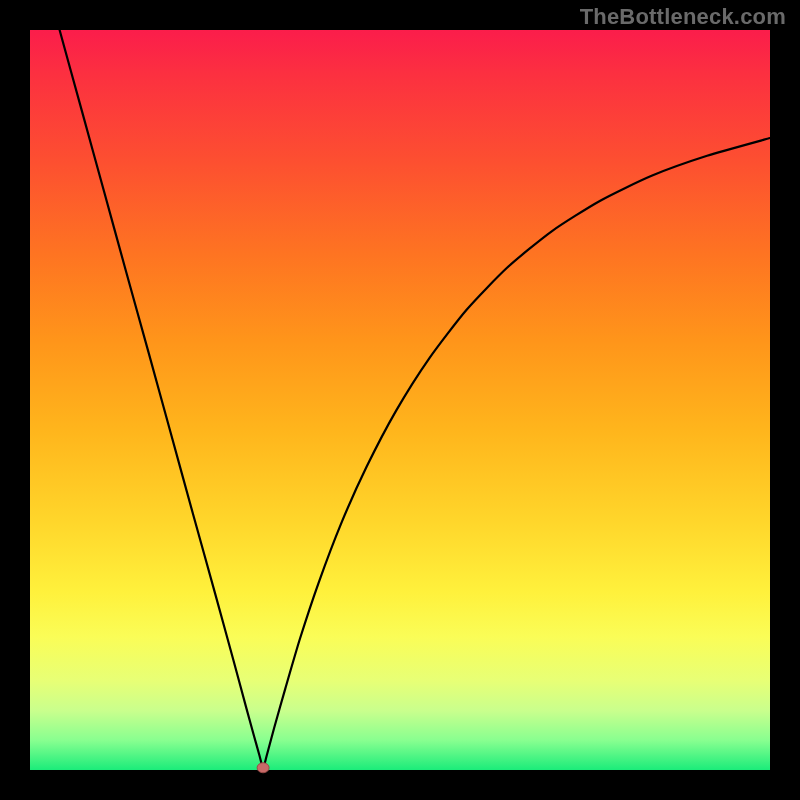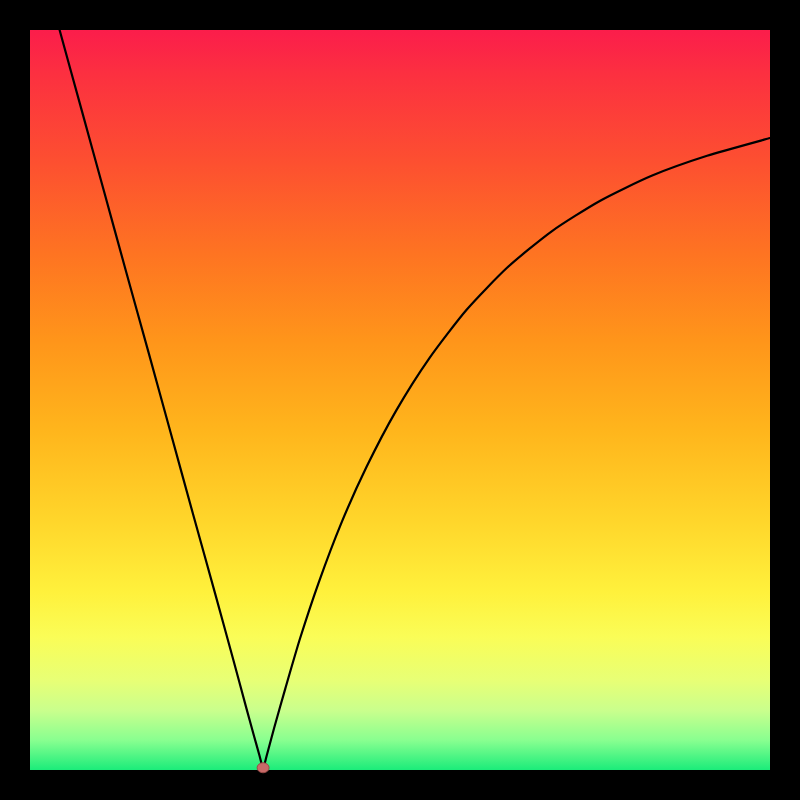--- a/index.html
+++ b/index.html
@@ -62,19 +62,20 @@
   .marker {
     fill: #c86a68;
     stroke: #9a4b48;
     stroke-width: 1;
   }
 </style>
 </head>
 <body>
 
 <div class="frame">
+  <div class="watermark">TheBottleneck.com</div>
   <div class="plot">
     <svg viewBox="0 0 740 740" preserveAspectRatio="none">
       <path id="curve-path" class="curve" d="M 29.60 0.00 C 32.01 8.74, 46.99 63.18, 51.80 80.66 C 56.61 98.14, 69.19 143.84, 74.00 161.32 C 78.81 178.80, 91.39 224.58, 96.20 241.98 C 101.01 259.38, 113.59 304.50, 118.40 321.90 C 123.21 339.30, 135.79 385.08, 140.60 402.56 C 145.41 420.04, 157.99 465.82, 162.80 483.22 C 167.61 500.62, 180.59 547.19, 185.00 563.14 C 189.41 579.09, 200.13 618.13, 203.50 630.48 C 206.87 642.83, 213.84 668.84, 216.08 677.10 C 218.32 685.36, 222.78 701.49, 224.22 706.70 C 225.66 711.91, 228.44 721.83, 229.40 725.20 C 230.36 728.57, 232.30 737.78, 233.10 737.78 C 233.90 737.78, 235.60 729.53, 236.80 725.20 C 238.00 720.87, 242.20 705.04, 244.20 697.82 C 246.20 690.61, 252.49 668.30, 255.30 658.60 C 258.11 648.90, 266.49 619.74, 270.10 608.28 C 273.71 596.82, 284.19 565.13, 288.60 552.78 C 293.01 540.43, 305.59 506.91, 310.80 494.32 C 316.01 481.73, 330.69 448.95, 336.70 436.60 C 342.71 424.25, 359.49 392.14, 366.30 380.36 C 373.11 368.58, 391.98 338.72, 399.60 327.82 C 407.22 316.92, 428.18 289.50, 436.60 279.72 C 445.02 269.94, 468.08 246.04, 477.30 237.54 C 486.52 229.04, 511.68 208.49, 521.70 201.28 C 531.72 194.06, 558.98 176.95, 569.80 170.94 C 580.62 164.93, 609.98 150.67, 621.60 145.78 C 633.22 140.89, 664.27 129.89, 677.10 125.80 C 689.93 121.71, 733.19 109.96, 740.00 108.04"></path>
       <ellipse id="marker-dot" class="marker" rx="6" ry="5" cx="233.10" cy="737.78"></ellipse>
     </svg>
   </div>
 </div>
 
 </body></html>

